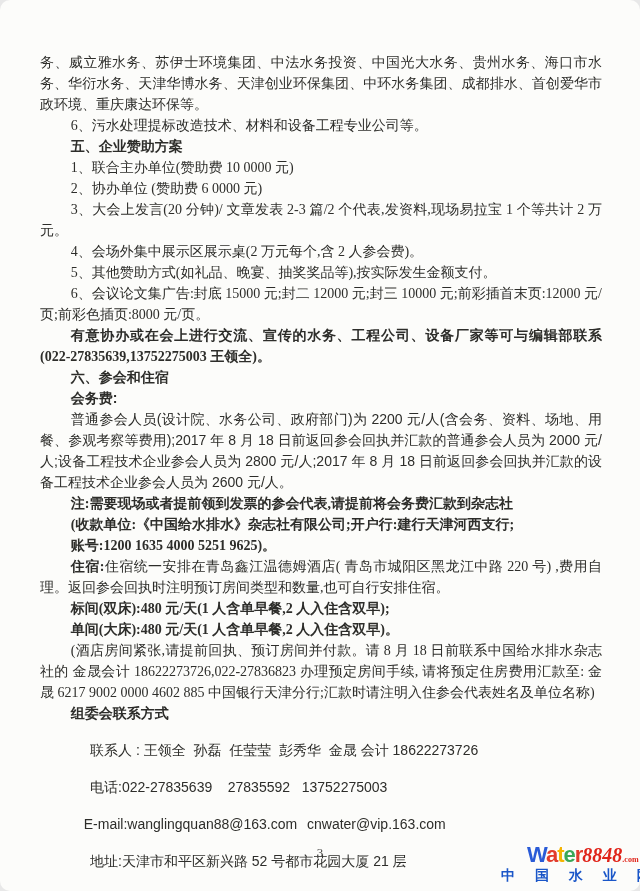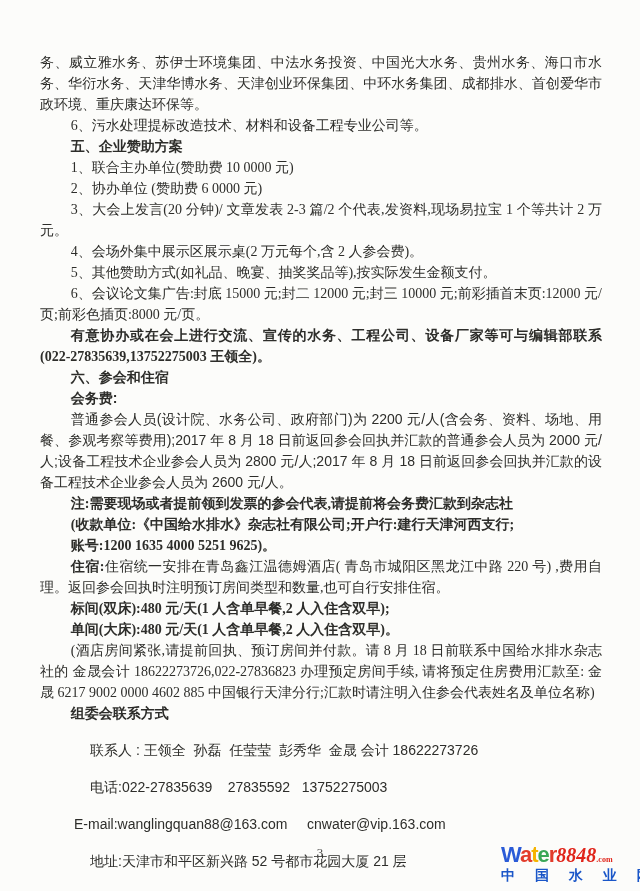--- a/index.html
+++ b/index.html
@@ -4,42 +4,43 @@
 <style>
   html,body{margin:0;padding:0;background:#e8e8e8;}
   .page{
     position:relative;
     width:640px;height:891px;
     margin:0 auto;
     background:#fcfcfa;
     font-family:"Liberation Serif","DejaVu Serif",serif;
     color:#2d2d2a;
     overflow:hidden;
+    border-radius:10px;
   }
   .content{
     position:absolute;left:40px;top:52px;width:562px;
     font-size:14px;line-height:21px;
     text-align:justify;
   }
   .content p{margin:0;}
   .indent{text-indent:2.2em;}
   .bold{font-weight:bold;}
   .sans{font-family:"Liberation Sans","DejaVu Sans",sans-serif;font-size:14px;}
   .pre{white-space:pre-wrap;}
   .contact{padding-left:34px;text-align:left;line-height:21px;}
   .contact p{margin:16px;}
-  .row2{display:flex;}
+  .row2{display:flex;text-align:center;}
   .row2 .left{display:inline-block;width:233px;}
   .pagenum{
     position:absolute;left:0;top:845px;width:640px;
     text-align:center;font-size:13px;color:#4a4a48;
   }
   
   .logo{position:absolute;right:5px;bottom:9px;width:134px;line-height:1;}
-  .logo-top{white-space:nowrap;}
+  .logo-top{white-space:nowrap;margin-left:26px;}
   .lg{
     font-family:"Liberation Sans","DejaVu Sans",sans-serif;
     font-weight:bold;font-size:22px;letter-spacing:-1px;
   }
   .l-blue{color:#2a5bd7;}
   .l-red{color:#e23c2b;}
   .l-yellow{color:#f5b400;}
   .l-green{color:#3aa757;}
   .lg-num{
     font-family:"Liberation Serif","DejaVu Serif",serif;

